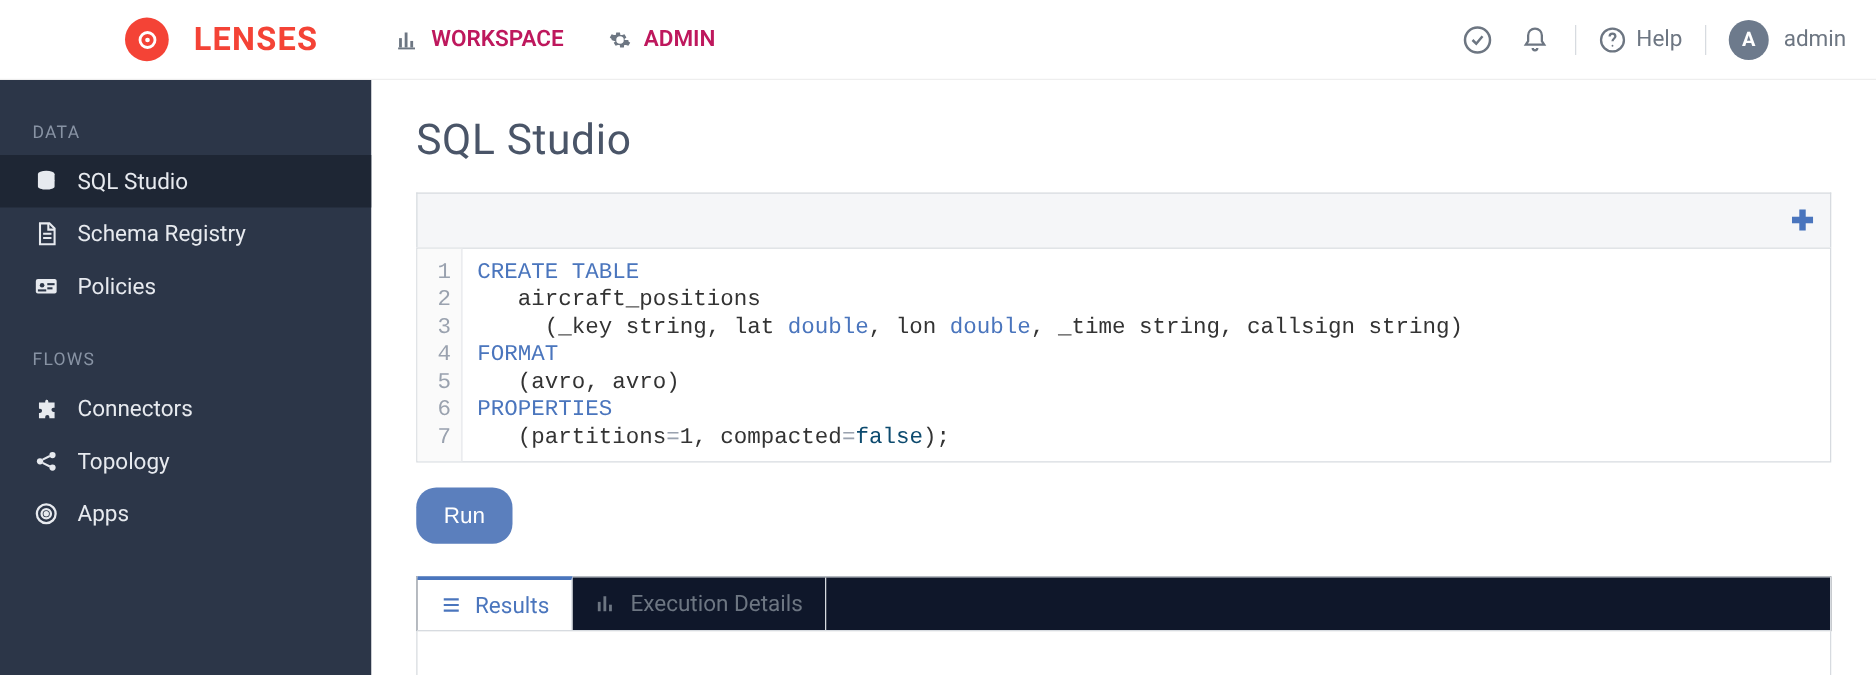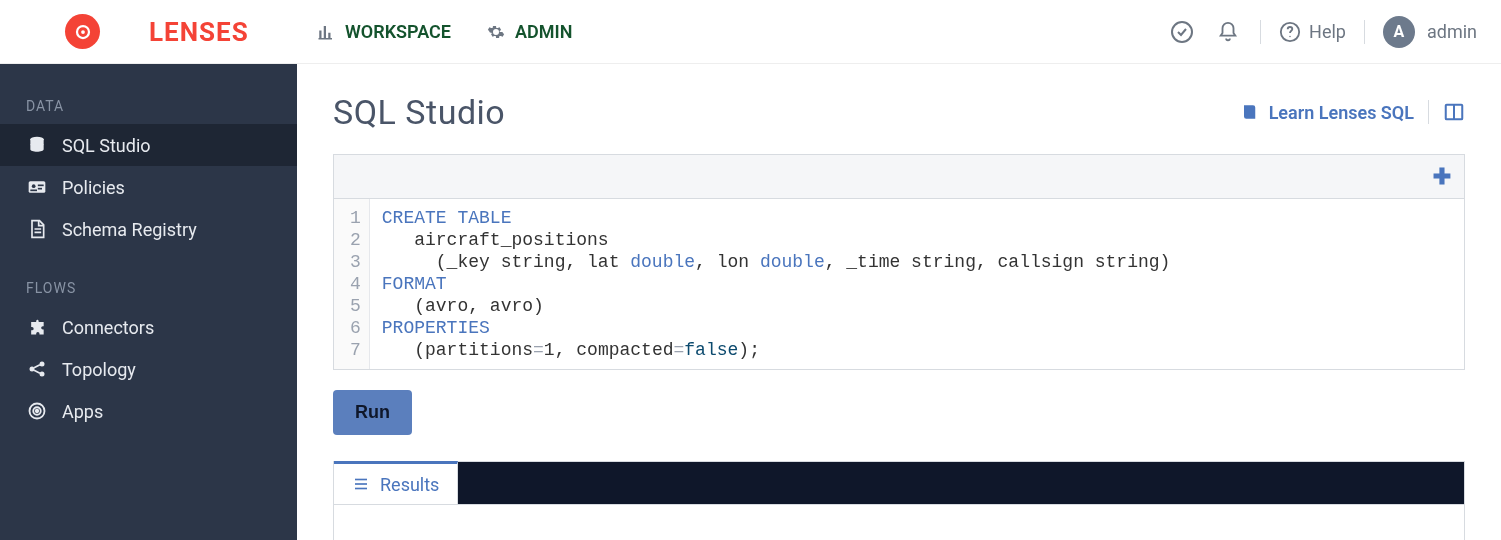--- a/index.html
+++ b/index.html
@@ -1,25 +1,25 @@
 <!DOCTYPE html>
 <html><head>
 <meta charset="utf-8">
 <style>
   * { box-sizing: border-box; margin: 0; padding: 0; }
   body { font-family: -apple-system, BlinkMacSystemFont, "Segoe UI", Roboto, Helvetica, Arial, sans-serif; font-size: 16px; color: #333; background: #fff; width: 1501px; height: 540px; overflow: hidden; }
 
   
   .topbar { height: 64px; display: flex; align-items: center; padding: 0 24px 0 0; border-bottom: 1px solid #eee; }
-  .brand { display: flex; align-items: center; width: 297px; padding-left: 65px; gap: 29px; }
+  .brand { display: flex; align-items: center; width: 297px; padding-left: 100px; }
   .brand-logo { width: 35px; height: 35px; border-radius: 50%; background: #f44336; display: flex; align-items: center; justify-content: center; margin-right: 20px; }
   .brand-logo svg { display: block; }
   .brand-text { font-size: 26px; font-weight: 700; letter-spacing: 1px; color: #f44336; }
   .nav-links { display: flex; align-items: center; gap: 36px; }
-  .nav-link { display: flex; align-items: center; gap: 10px; color: #14532d; font-weight: 600; font-size: 18px; cursor: pointer; }
+  .nav-link { display: flex; align-items: center; gap: 10px; color: #be185d; font-weight: 600; font-size: 18px; cursor: pointer; }
   .nav-link svg { fill: #6d7682; }
   .topbar-spacer { flex: 1; }
   .topbar-right { display: flex; align-items: center; gap: 18px; color: #6d7682; }
   .icon-btn { width: 28px; height: 28px; display: flex; align-items: center; justify-content: center; color: #6d7682; cursor: pointer; }
   .divider { width: 1px; height: 24px; background: #d7dbe0; }
   .help { display: flex; align-items: center; gap: 8px; font-size: 18px; color: #6d7682; cursor: pointer; }
   .user-badge { width: 32px; height: 32px; border-radius: 50%; background: #6d7a8c; color: #fff; display: flex; align-items: center; justify-content: center; font-weight: 700; font-size: 16px; }
   .user-name { font-size: 18px; color: #6d7682; }
 
   
@@ -51,21 +51,21 @@
   .gutter { background: #fafafa; color: #9aa2af; text-align: right; padding: 8px 8px 8px 16px; border-right: 1px solid #e6e8ec; user-select: none; }
   .gutter div { height: 22px; }
   .code { padding: 8px 12px; white-space: pre; color: #333; }
   .code div { height: 22px; }
   .kw { color: #4a75bd; }
   .type { color: #4a75bd; }
   .lit { color: #0c4a6e; }
   .op  { color: #9aa2af; }
 
   
-  .run-btn { margin-top: 20px; background: #5b7fbd; color: #0f172a; border: none; padding: 12px 22px; font-size: 18px; font-weight: 700; border-radius: 4px; cursor: pointer; }
+  .run-btn { margin-top: 20px; background: #5b7fbd; color: #ffffff; border: none; padding: 12px 22px; font-size: 18px; font-weight: 400; border-radius: 16px; cursor: pointer; }
 
   
   .results-tabs { display: flex; align-items: stretch; border: 1px solid #d7dbe0; margin-top: 26px; height: 44px; background: #0f172a; }
   .results-tab { display: flex; align-items: center; gap: 10px; padding: 0 18px; color: #6d7682; font-size: 18px; cursor: pointer; border-right: 1px solid #d7dbe0; }
   .results-tab.active { color: #4a75bd; border-top: 3px solid #4a75bd; margin-top: -1px; background: #fff; }
   .results-body { border: 1px solid #d7dbe0; border-top: none; height: 40px; background: #fff; }
 
   svg { display: block; }
 </style>
 </head>
@@ -150,40 +150,40 @@
         <svg width="20" height="20" viewBox="0 0 24 24" fill="#e7eaef">
             <ellipse cx="12" cy="5" rx="8" ry="3"></ellipse>
             <path d="M4 5v6c0 1.7 3.6 3 8 3s8-1.3 8-3V5"></path>
             <path d="M4 11v6c0 1.7 3.6 3 8 3s8-1.3 8-3v-6"></path>
           </svg>
       </span>
       <span>SQL Studio</span>
     </div>
     <div class="side-item">
       <span class="icon">
+        <svg width="20" height="20" viewBox="0 0 24 24" fill="none" stroke="#e7eaef" stroke-width="2">
+            <path d="M6 2h9l5 5v15H6z"></path>
+            <path d="M14 2v6h6"></path>
+            <path d="M9 12h8M9 16h8"></path>
+          </svg>
+      </span>
+      <span>Schema Registry</span>
+    </div>
+    <div class="side-item">
+      <span class="icon">
         <svg width="20" height="20" viewBox="0 0 24 24" fill="#e7eaef">
             <rect x="2" y="5" width="20" height="14" rx="2"></rect>
             <circle cx="8" cy="11" r="2.2" fill="#2c3648"></circle>
             <rect x="13" y="9" width="7" height="2" fill="#2c3648"></rect>
             <rect x="13" y="13" width="5" height="2" fill="#2c3648"></rect>
             <rect x="4" y="15" width="8" height="2" fill="#2c3648"></rect>
           </svg>
       </span>
       <span>Policies</span>
     </div>
-    <div class="side-item">
-      <span class="icon">
-        <svg width="20" height="20" viewBox="0 0 24 24" fill="none" stroke="#e7eaef" stroke-width="2">
-            <path d="M6 2h9l5 5v15H6z"></path>
-            <path d="M14 2v6h6"></path>
-            <path d="M9 12h8M9 16h8"></path>
-          </svg>
-      </span>
-      <span>Schema Registry</span>
-    </div>
 
     <div class="side-section-label" style="margin-top:18px;">FLOWS</div>
 
     <div class="side-item">
       <span class="icon">
         <svg width="20" height="20" viewBox="0 0 24 24" fill="#e7eaef">
             <path d="M13 3a2 2 0 00-2 2v1H5v6h1a2 2 0 010 4H5v5h6v-1a2 2 0 014 0v1h5v-6h-1a2 2 0 010-4h1V6h-6V5a2 2 0 00-2-2z"></path>
           </svg>
       </span>
       <span>Connectors</span>
@@ -208,37 +208,20 @@
           </svg>
       </span>
       <span>Apps</span>
     </div>
 
   </div>
 
   <div class="main">
     <div class="page-header">
       <h1 class="page-title">SQL Studio</h1>
-      <div class="page-header-right">
-        <a class="learn-link">
-          <span>
-            <svg width="18" height="18" viewBox="0 0 24 24" fill="#4a75bd">
-                <path d="M4 3h12a3 3 0 013 3v15l-3-.001A3 3 0 0016 18H4V3zm0 15h12a3 3 0 013 3H7a3 3 0 01-3-3z"></path>
-              </svg>
-          </span>
-          <span>Learn Lenses SQL</span>
-        </a>
-        <div class="divider"></div>
-        <span class="layout-icon">
-          <svg width="22" height="22" viewBox="0 0 24 24" fill="none" stroke="#4a75bd" stroke-width="2.2">
-              <rect x="3" y="4" width="18" height="16" rx="1"></rect>
-              <line x1="12" y1="4" x2="12" y2="20"></line>
-            </svg>
-        </span>
-      </div>
     </div>
 
     <div class="query-tabs">
       <div class="spacer"></div>
       <div class="add-tab">
         <span>✚</span>
       </div>
     </div>
 
     <div class="editor">
@@ -260,17 +243,27 @@
       <div class="results-tab active">
         <span>
           <svg width="18" height="18" viewBox="0 0 24 24" fill="none" stroke="#4a75bd" stroke-width="2.2">
               <line x1="4" y1="6" x2="20" y2="6"></line>
               <line x1="4" y1="12" x2="20" y2="12"></line>
               <line x1="4" y1="18" x2="20" y2="18"></line>
             </svg>
         </span>
         <span>Results</span>
       </div>
+      <div class="results-tab">
+        <span>
+          <svg width="18" height="18" viewBox="0 0 24 24" fill="#6d7682">
+              <rect x="3" y="10" width="3" height="10"></rect>
+              <rect x="9" y="4" width="3" height="16"></rect>
+              <rect x="15" y="13" width="3" height="7"></rect>
+            </svg>
+        </span>
+        <span>Execution Details</span>
+      </div>
     </div>
     <div class="results-body"></div>
   </div>
 
 </div>
 
 </body></html>

